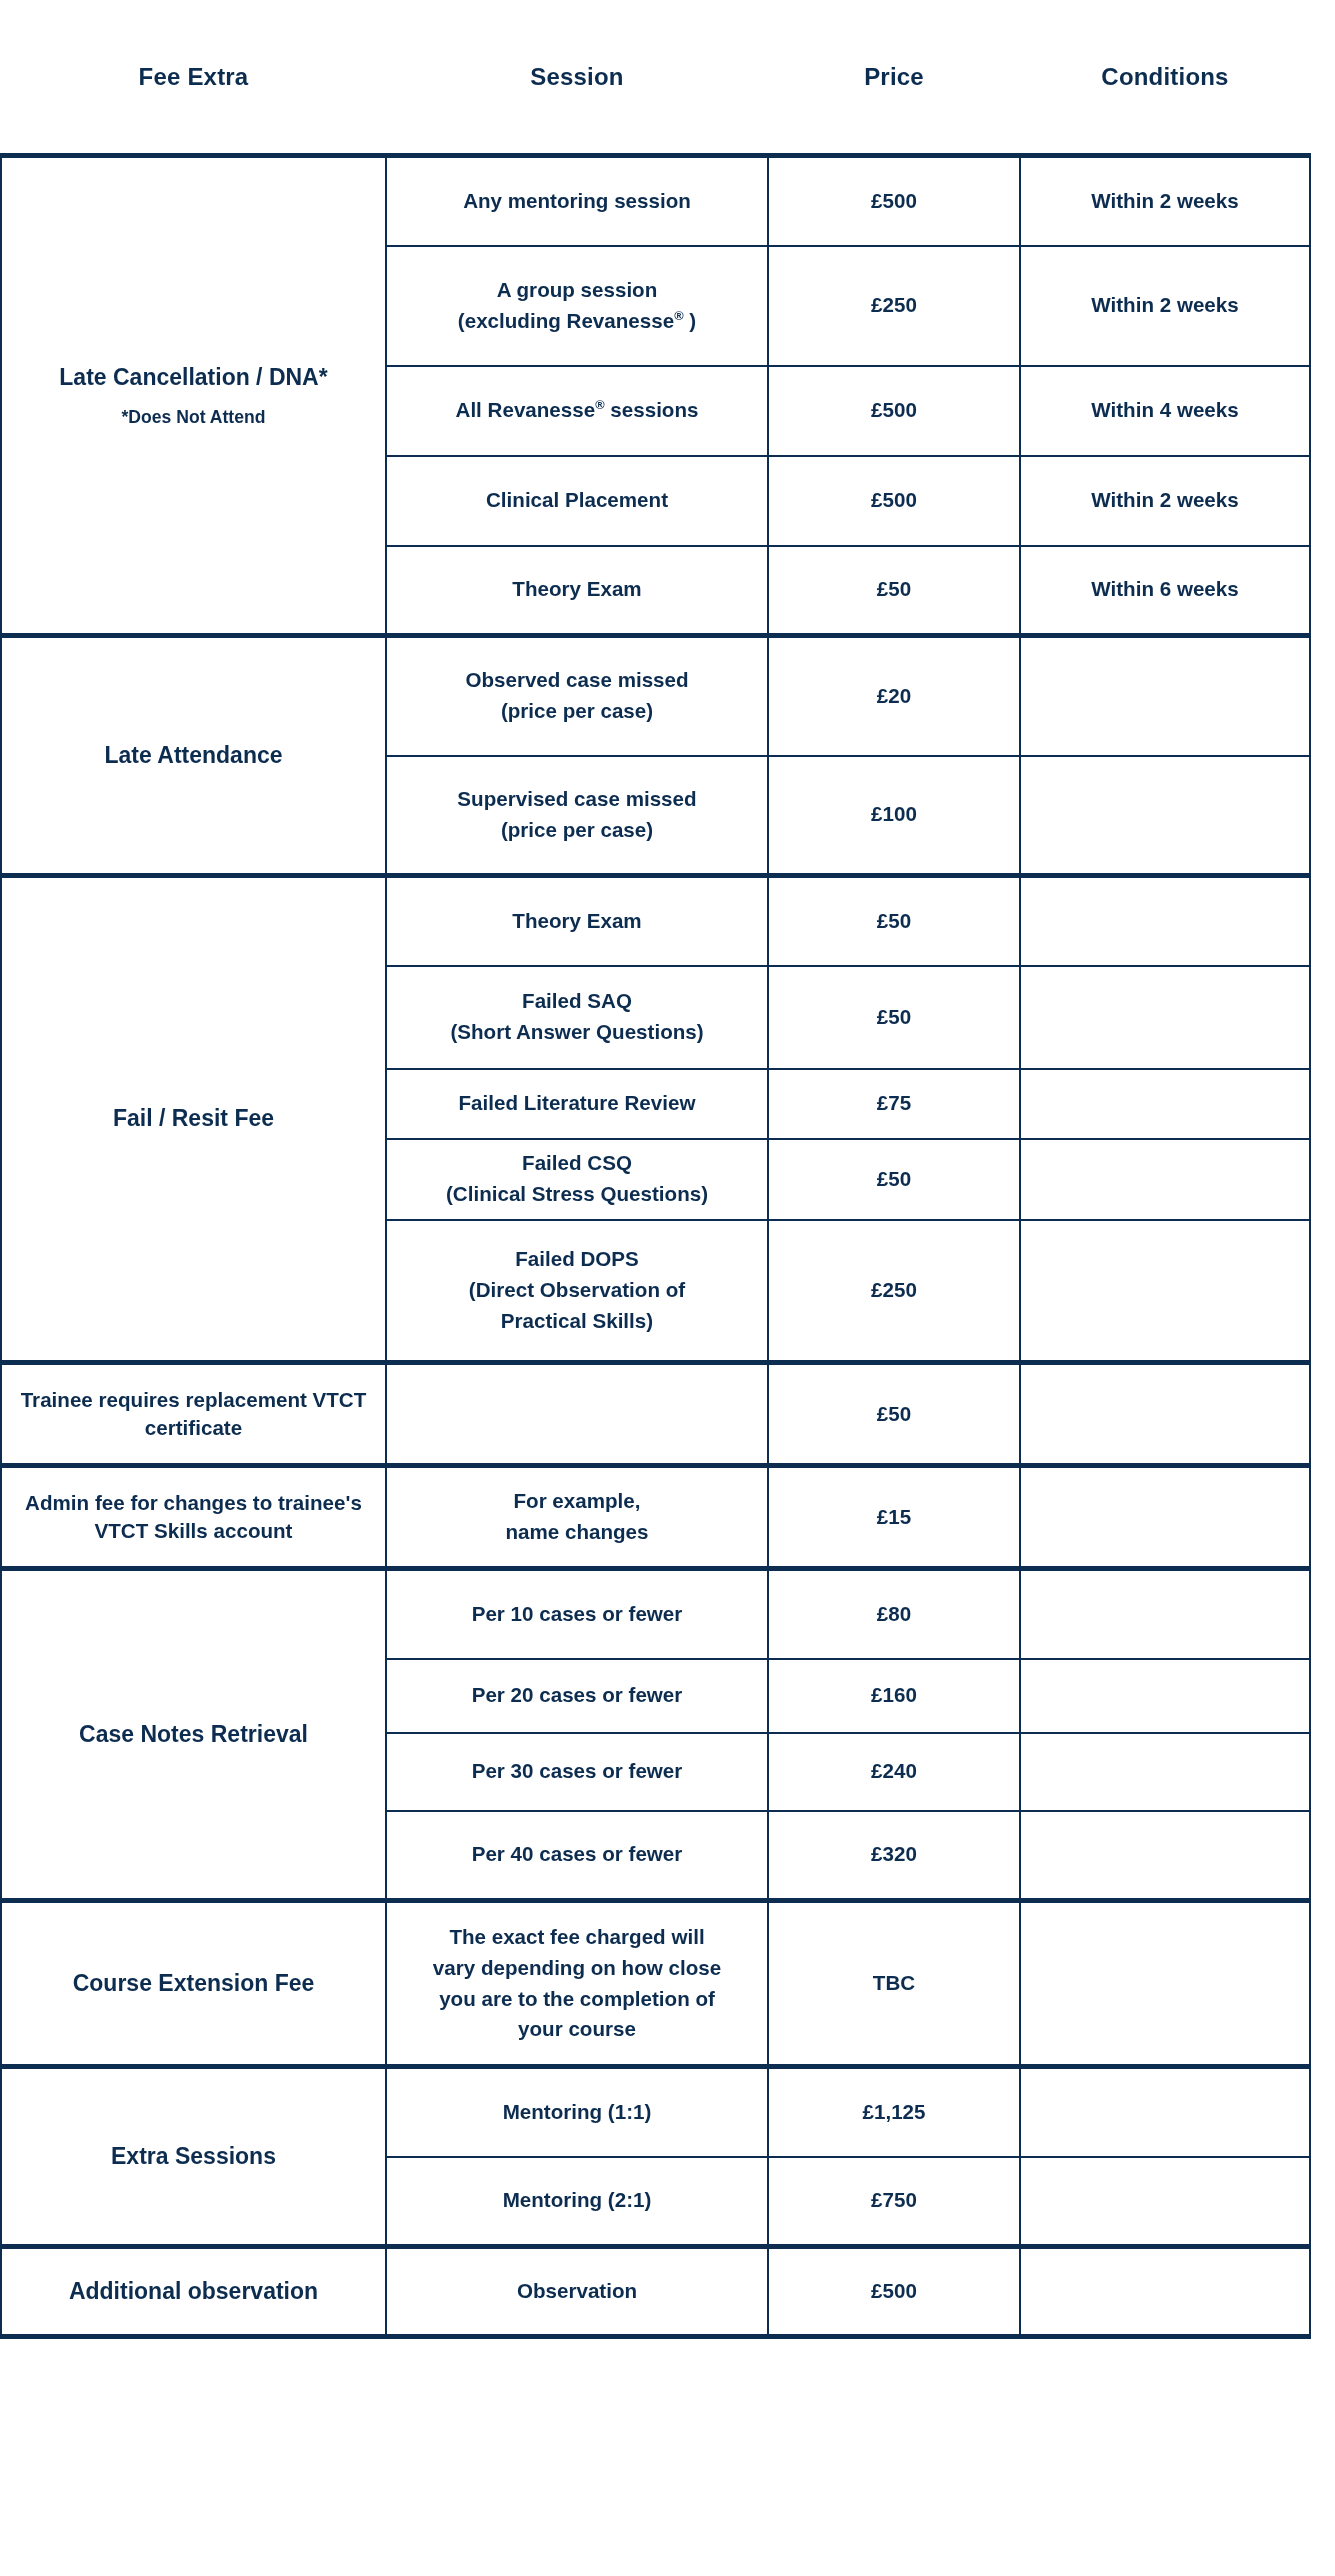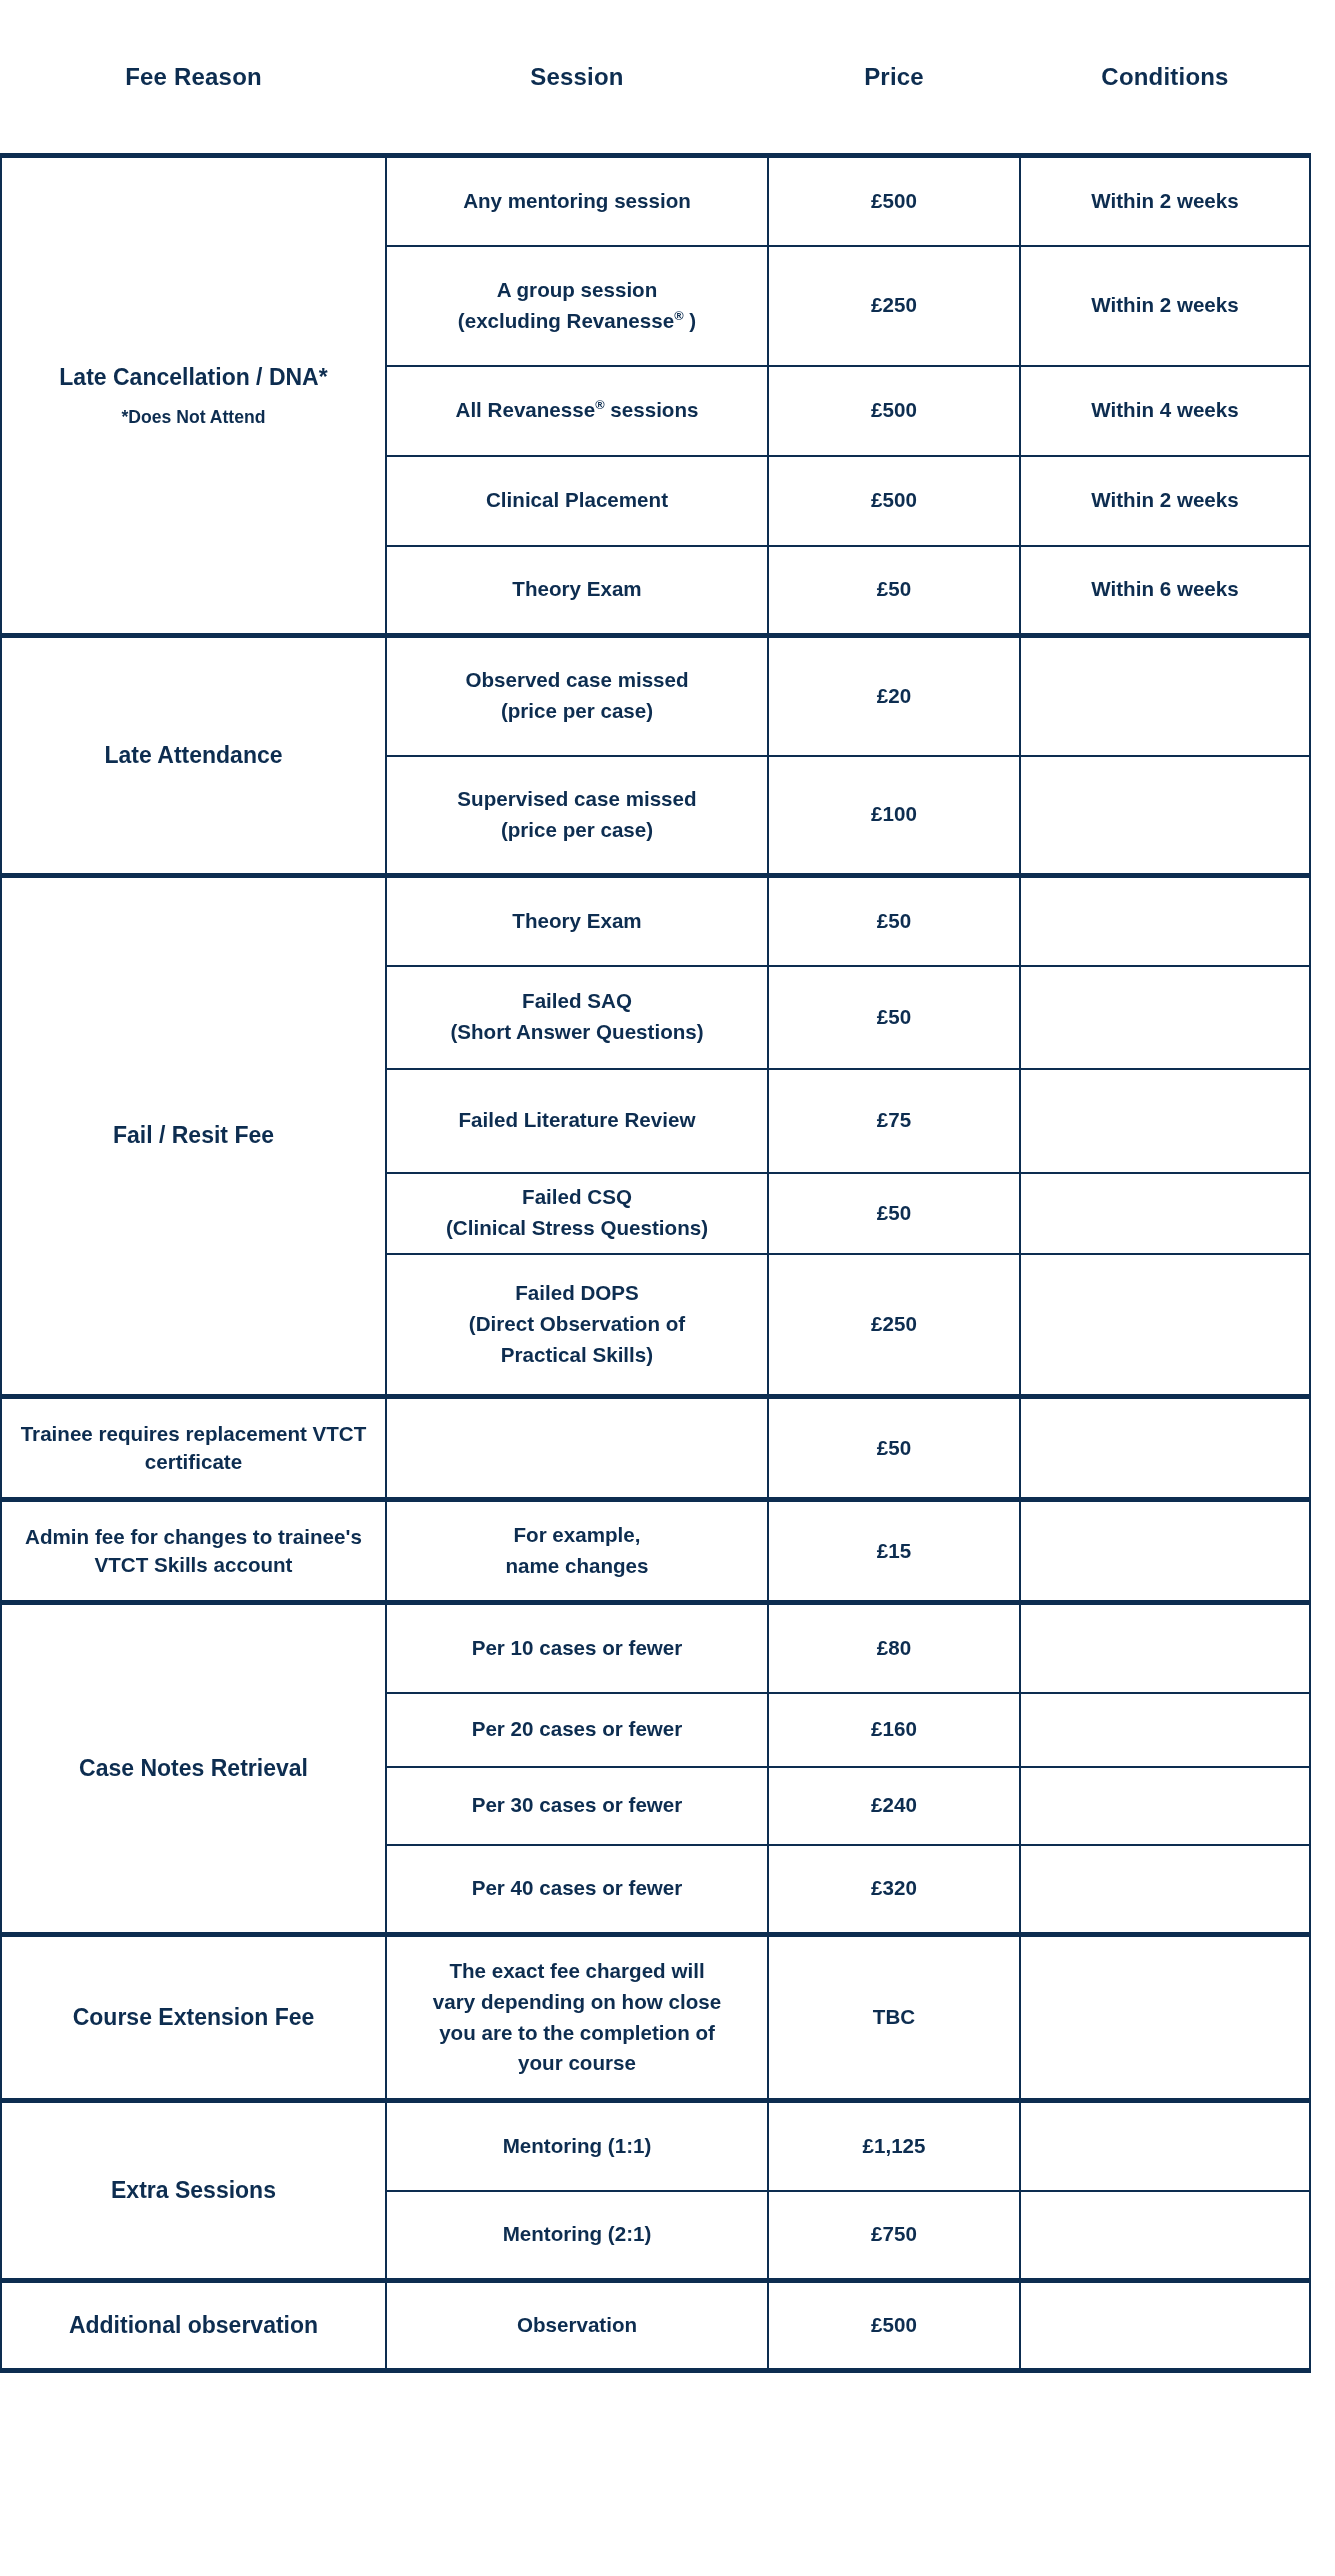--- a/index.html
+++ b/index.html
@@ -128,21 +128,21 @@
   <div class="table-wrap">
     <table class="fee-table">
       <colgroup>
         <col class="c-reason">
         <col class="c-session">
         <col class="c-price">
         <col class="c-conditions">
       </colgroup>
       <thead>
         <tr>
-          <th class="h-reason">Fee Reason</th>
+          <th class="h-reason">Fee Extra</th>
           <th class="h-session">Session</th>
           <th class="h-price">Price</th>
           <th class="h-conditions">Conditions</th>
         </tr>
       </thead>
       <tbody id="fee-table-body">
           <tr class="group-start" style="height: 90px;">
             <td class="reason-cell" rowspan="5">
               <span class="reason-title">Late Cancellation / DNA*</span>
               <span class="reason-note">*Does Not Attend</span>
@@ -212,21 +212,21 @@
             <td class="conditions-cell"></td>
           </tr>
           <tr style="height: 103px; border-radius: 6px;">
             <td class="session-cell">
               <span class="cell-line">Failed SAQ</span>
               <span class="cell-line">(Short Answer Questions)</span>
             </td>
             <td class="price-cell">£50</td>
             <td class="conditions-cell"></td>
           </tr>
-          <tr style="height: 104px;">
+          <tr style="height: 70px;">
             <td class="session-cell">
               <span class="cell-line">Failed Literature Review</span>
             </td>
             <td class="price-cell">£75</td>
             <td class="conditions-cell"></td>
           </tr>
           <tr style="height: 81px; margin-left: 47px;">
             <td class="session-cell">
               <span class="cell-line">Failed CSQ</span>
               <span class="cell-line">(Clinical Stress Questions)</span>

